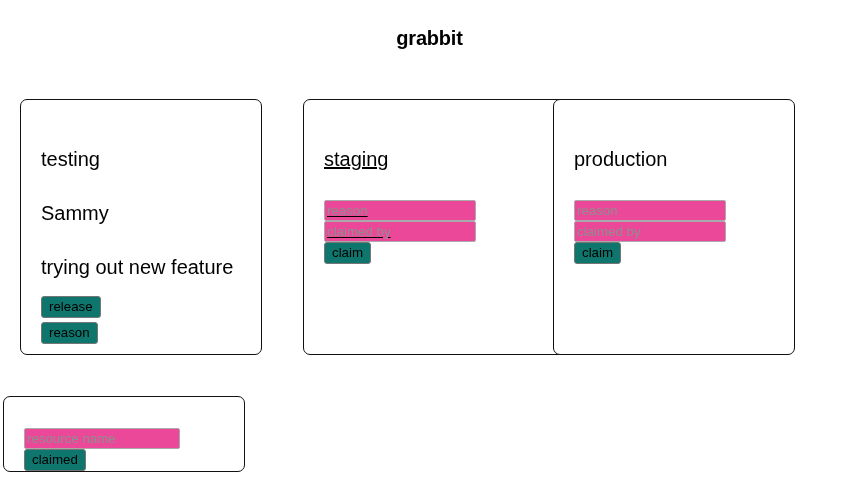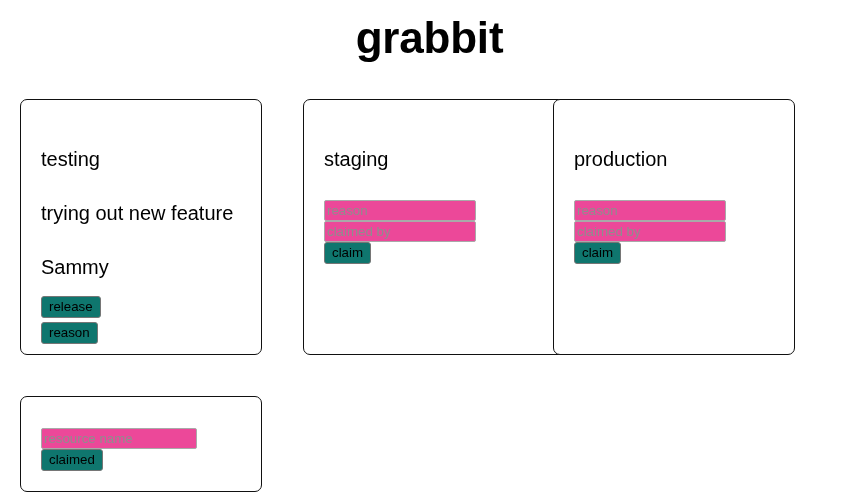--- a/index.html
+++ b/index.html
@@ -17,44 +17,44 @@
     overflow: hidden;
   }
 
   
   .page-title {
     position: absolute;
     top: 19px;
     left: 0;
     width: 859px;
     text-align: center;
-    font-size: 44px;
+    font-size: 20px;
     font-weight: bold;
     line-height: 38px;
     letter-spacing: -0.2px;
     color: #000000;
     margin: 0;
   }
 
   
   .card {
     position: absolute;
     background: #ffffff;
     border: 1px solid #111111;
     border-radius: 7px;
   }
   .card-body {
     padding: 20px;
     height: 100%;
   }
 
   #card-0 { left: 20px;  top: 99px;  width: 242px; height: 256px; }
-  #card-1 { left: 303px; top: 99px;  width: 268px; height: 256px; }
+  #card-1 { left: 303px; top: 99px;  width: 268px; height: 256px; text-decoration: underline; }
   #card-2 { left: 553px; top: 99px;  width: 242px; height: 256px; }
-  #card-create { left: 20px; top: 396px; width: 242px; height: 96px; }
+  #card-create { left: 3px; top: 396px; width: 242px; height: 76px; }
 
   
   .card-line {
     font-size: 20px;
     line-height: 19px;
     margin: 0;
     color: #000000;
     white-space: nowrap;
   }
   .line-title   { margin-top: 30px; }
@@ -100,22 +100,22 @@
   .buttons-block { margin-top: 19px; }
 </style>
 </head>
 <body>
 
 <h1 class="page-title">grabbit</h1>
 
 <div class="card" id="card-0">
   <div class="card-body">
     <p class="card-line line-title">testing</p>
+    <p class="card-line line-holder">Sammy</p>
     <p class="card-line line-reason">trying out new feature</p>
-    <p class="card-line line-holder">Sammy</p>
     <div class="buttons-block">
       <button class="btn btn-stack">release</button>
       <button class="btn btn-stack">reason</button>
     </div>
   </div>
 </div>
 
 <div class="card" id="card-1">
   <div class="card-body">
     <p class="card-line line-title">staging</p>

